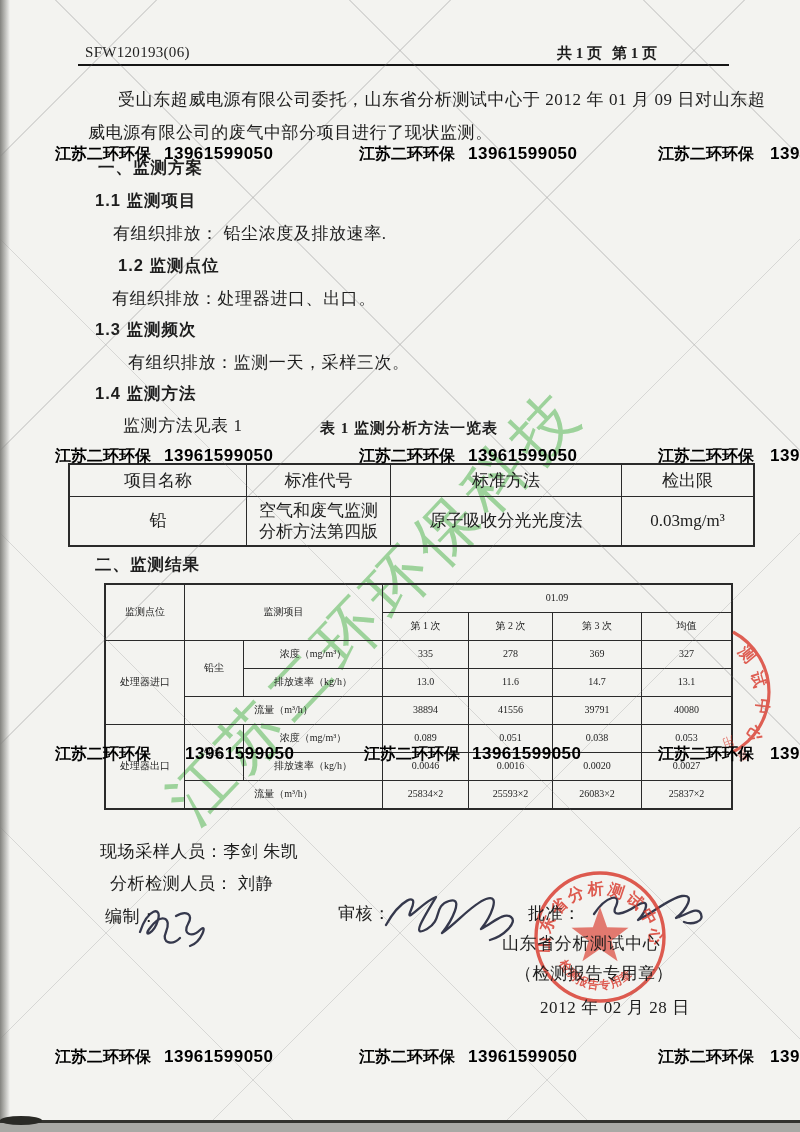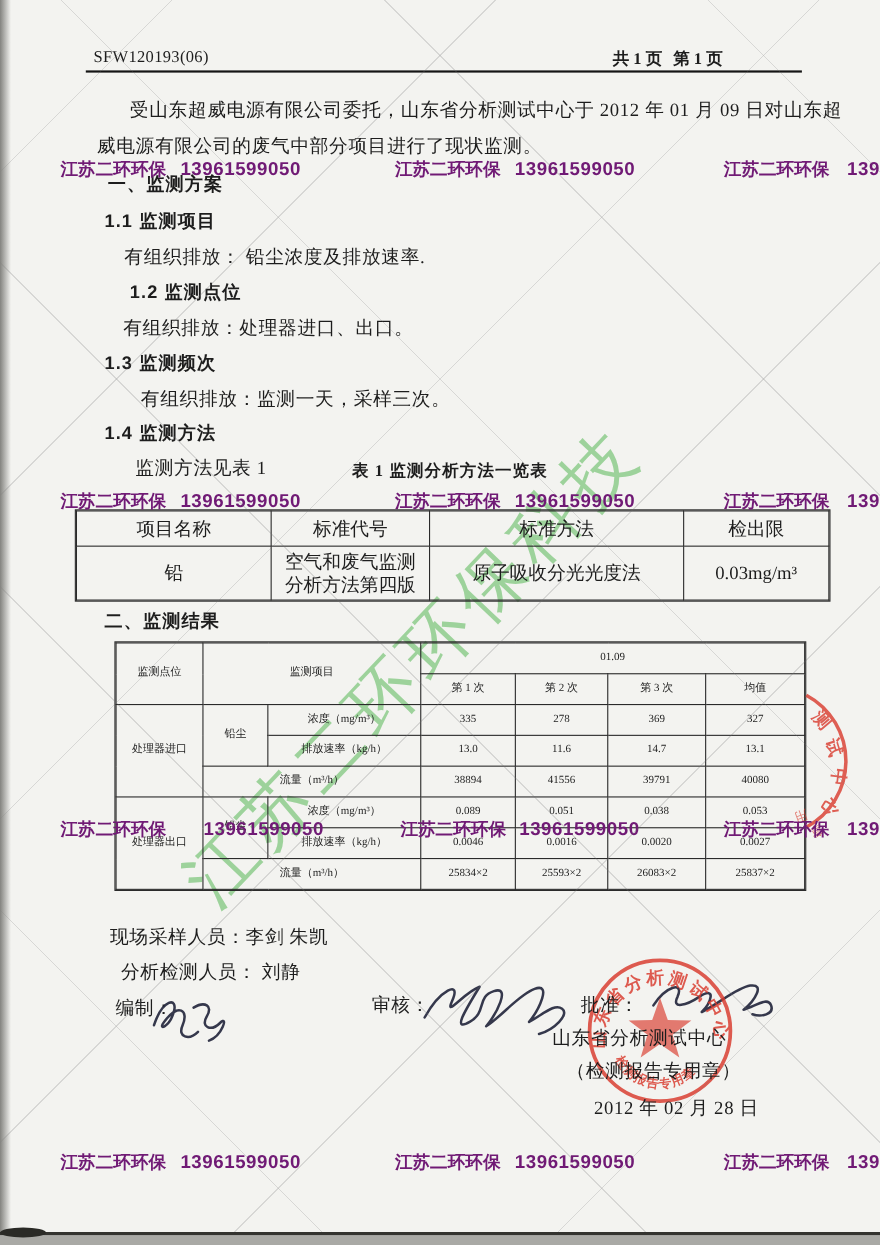--- a/index.html
+++ b/index.html
@@ -17,21 +17,21 @@
     background:
       repeating-linear-gradient(45deg,rgba(110,110,112,.38) 0 1px,transparent 1px 208px),
       repeating-linear-gradient(-45deg,rgba(110,110,112,.38) 0 1px,transparent 1px 208px);}
   
   .green-wm{position:absolute;left:148px;top:782px;transform:rotate(-46.5deg);transform-origin:0 0;
     font-size:64px;letter-spacing:7px;white-space:nowrap;color:#8cd48c;opacity:.78;z-index:3;
     mix-blend-mode:multiply;font-weight:400;}
   
   .wmrow{position:absolute;left:0;width:800px;height:20px;z-index:6;}
   .wmrow span{position:absolute;top:0;font-family:"Liberation Sans","DejaVu Sans",sans-serif;
-    font-weight:700;color:#701a75;white-space:nowrap;}
+    font-weight:700;color:#000000;white-space:nowrap;}
   .wm-co{font-size:16px;}
   .wm-ph{font-size:17px;letter-spacing:.5px;}
   
   .t{position:absolute;white-space:nowrap;z-index:4;}
   .serif17{font-size:17px;letter-spacing:.6px;}
   .head{font-family:"Liberation Sans","DejaVu Sans",sans-serif;font-weight:700;font-size:16.5px;letter-spacing:1px;}
   .small15{font-size:15px;}
   
   table{border-collapse:collapse;table-layout:fixed;position:absolute;z-index:4;background:transparent;}
   td,th{border:1px solid #2a2a2a;font-weight:400;text-align:center;vertical-align:middle;

